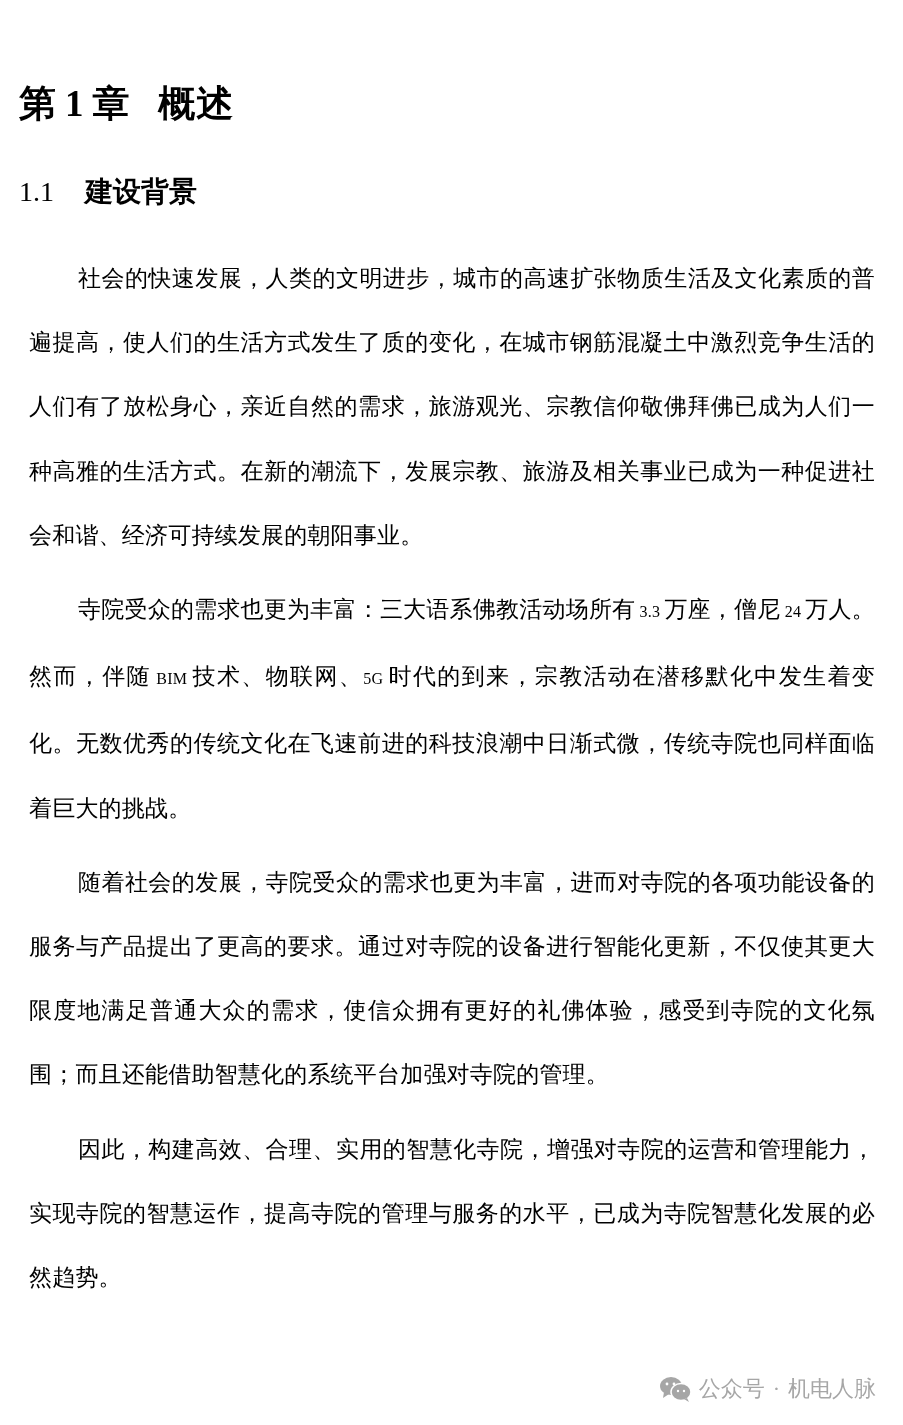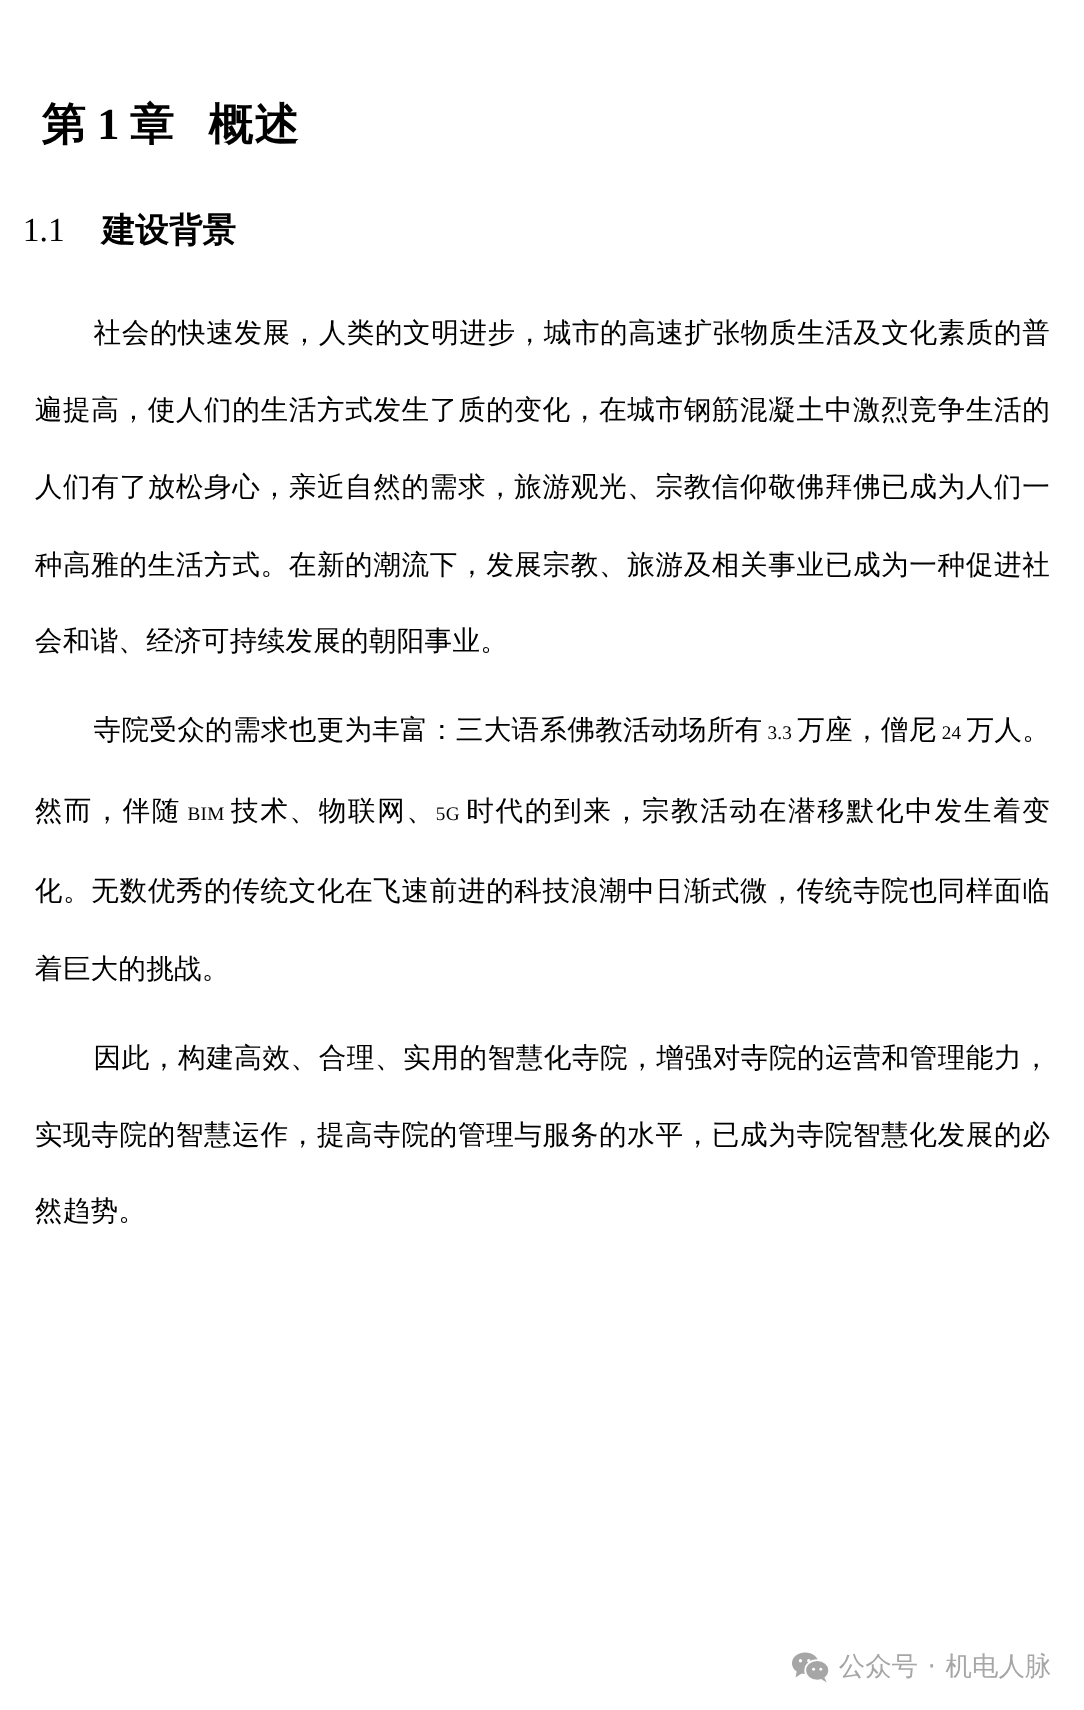--- a/index.html
+++ b/index.html
@@ -16,21 +16,21 @@
       font-family: "DejaVu Sans", "Liberation Sans", sans-serif;
     }
     .page {
       position: absolute;
       left: 19px;
       top: 0;
       width: 866px;
     }
     .chapter-title {
       position: absolute;
-      left: 16px;
+      left: 0;
       top: 80px;
       margin: 0;
       font-size: 37px;
       font-weight: bold;
       line-height: 48px;
       white-space: nowrap;
       letter-spacing: 1px;
     }
     .chapter-title .num {
       font-family: "Liberation Serif", "DejaVu Serif", serif;
@@ -76,20 +76,21 @@
     .watermark {
       position: absolute;
       right: 27px;
       top: 1372px;
       height: 34px;
       display: flex;
       align-items: center;
       color: #a6a6a6;
       font-size: 22px;
       white-space: nowrap;
+      font-family: Liberation Serif, serif;
     }
     .watermark .wechat-icon {
       width: 34px;
       height: 28px;
       margin-right: 6px;
       display: inline-block;
     }
     .watermark .sep {
       margin: 0 8px;
     }
@@ -99,20 +100,21 @@
 
 <div class="page">
 
   <h1 class="chapter-title"><span>第</span><span class="num">1</span><span>章</span>&nbsp;&nbsp;<span>概述</span></h1>
 
   <h2 class="section-title"><span class="num">1.1</span><span>建设背景</span></h2>
 
   <div class="body-text">
     <p class="para">社会的快速发展，人类的文明进步，城市的高速扩张物质生活及文化素质的普遍提高，使人们的生活方式发生了质的变化，在城市钢筋混凝土中激烈竞争生活的人们有了放松身心，亲近自然的需求，旅游观光、宗教信仰敬佛拜佛已成为人们一种高雅的生活方式。在新的潮流下，发展宗教、旅游及相关事业已成为一种促进社会和谐、经济可持续发展的朝阳事业。</p>
     <p class="para"><span>寺院受众的需求也更为丰富：三大语系佛教活动场所有</span><span class="latin"> 3.3 </span><span>万座，僧尼</span><span class="latin"> 24 </span><span>万人。然而，伴随</span><span class="latin"> BIM </span><span>技术、物联网、</span><span class="latin">5G </span><span>时代的到来，宗教活动在潜移默化中发生着变化。无数优秀的传统文化在飞速前进的科技浪潮中日渐式微，传统寺院也同样面临着巨大的挑战。</span></p>
+    <p class="para">随着社会的发展，寺院受众的需求也更为丰富，进而对寺院的各项功能设备的服务与产品提出了更高的要求。通过对寺院的设备进行智能化更新，不仅使其更大限度地满足普通大众的需求，使信众拥有更好的礼佛体验，感受到寺院的文化氛围；而且还能借助智慧化的系统平台加强对寺院的管理。</p>
     <p class="para">因此，构建高效、合理、实用的智慧化寺院，增强对寺院的运营和管理能力，实现寺院的智慧运作，提高寺院的管理与服务的水平，已成为寺院智慧化发展的必然趋势。</p>
   </div>
 </div>
 
 <div class="watermark">
   <span class="wechat-icon">
     <svg width="34" height="28" viewBox="0 0 34 28">
       <ellipse cx="12" cy="11" rx="11" ry="9" fill="#a6a6a6"></ellipse>
       <polygon points="5,17 4,23 10,19" fill="#a6a6a6"></polygon>
       <ellipse cx="22" cy="17" rx="10" ry="8.5" fill="#a6a6a6" stroke="#ffffff" stroke-width="1.5"></ellipse>

